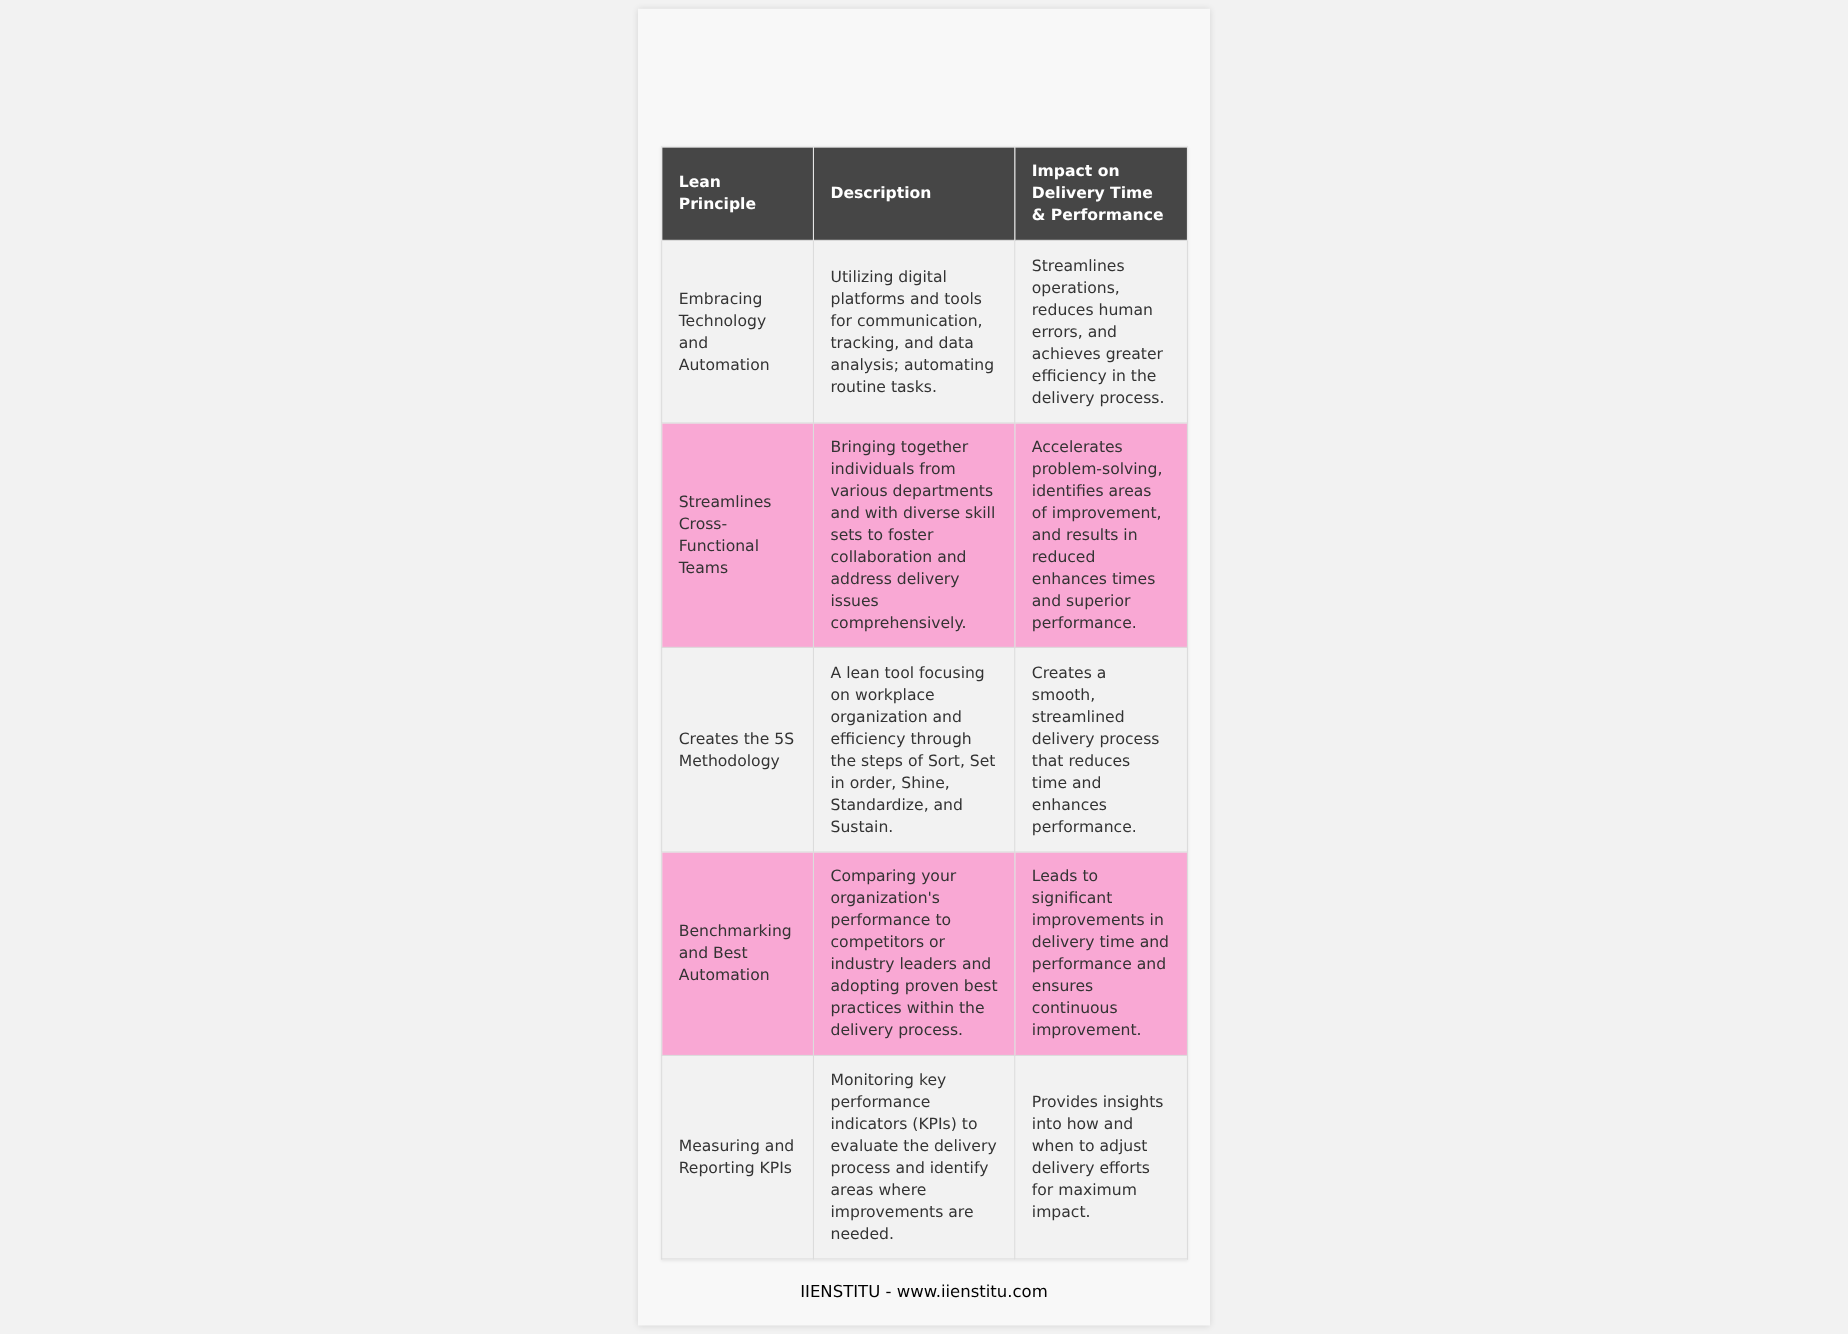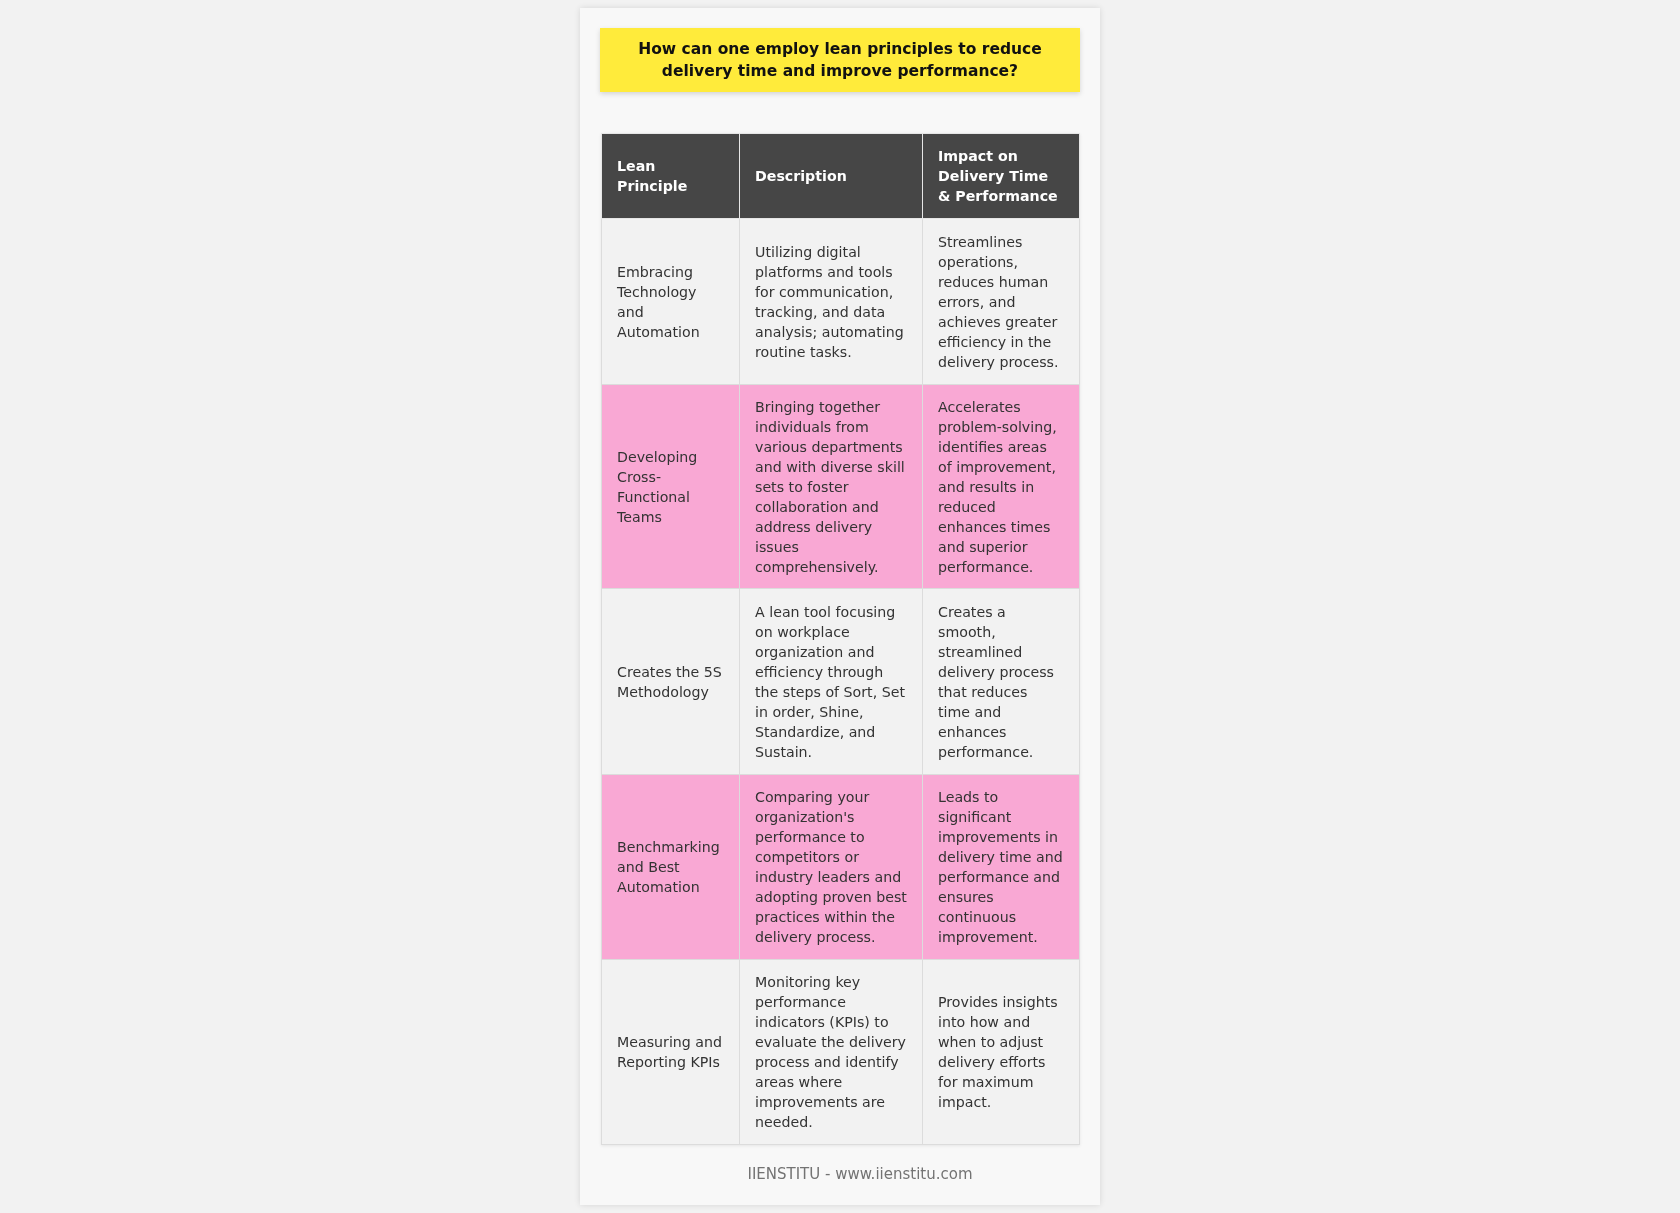--- a/index.html
+++ b/index.html
@@ -71,31 +71,27 @@
   table.lean tr.odd td { background: #f2f2f2; }
   table.lean tr.even td { background: #f9a8d4; }
   .footer {
     position: absolute;
     left: 0;
     width: 520px;
     top: 1156px;
     text-align: center;
     font-size: 15px;
     line-height: 20px;
-    color: #737373;
-    padding-left: 20px;
+    color: #000000;
   }
 </style>
 </head>
 <body>
 
 <div class="card">
-  <div class="title-box">
-    <h1>How can one employ lean principles to reduce delivery time and improve performance?</h1>
-  </div>
 
   <table class="lean">
     <colgroup>
       <col style="width:138px">
       <col style="width:183px">
       <col style="width:157px">
     </colgroup>
     <thead>
       <tr>
         <th>Lean Principle</th>
@@ -103,21 +99,21 @@
         <th>Impact on Delivery Time &amp; Performance</th>
       </tr>
     </thead>
     <tbody>
       <tr class="odd" style="height:166px">
         <td>Embracing Technology and Automation</td>
         <td>Utilizing digital platforms and tools for communication, tracking, and data analysis; automating routine tasks.</td>
         <td>Streamlines operations, reduces human errors, and achieves greater efficiency in the delivery process.</td>
       </tr>
       <tr class="even" style="height:204px">
-        <td>Developing Cross-Functional Teams</td>
+        <td>Streamlines Cross-Functional Teams</td>
         <td>Bringing together individuals from various departments and with diverse skill sets to foster collaboration and address delivery issues comprehensively.</td>
         <td>Accelerates problem-solving, identifies areas of improvement, and results in reduced enhances times and superior performance.</td>
       </tr>
       <tr class="odd" style="height:186px">
         <td>Creates the 5S Methodology</td>
         <td>A lean tool focusing on workplace organization and efficiency through the steps of Sort, Set in order, Shine, Standardize, and Sustain.</td>
         <td>Creates a smooth, streamlined delivery process that reduces time and enhances performance.</td>
       </tr>
       <tr class="even" style="height:185px">
         <td>Benchmarking and Best Automation</td>

